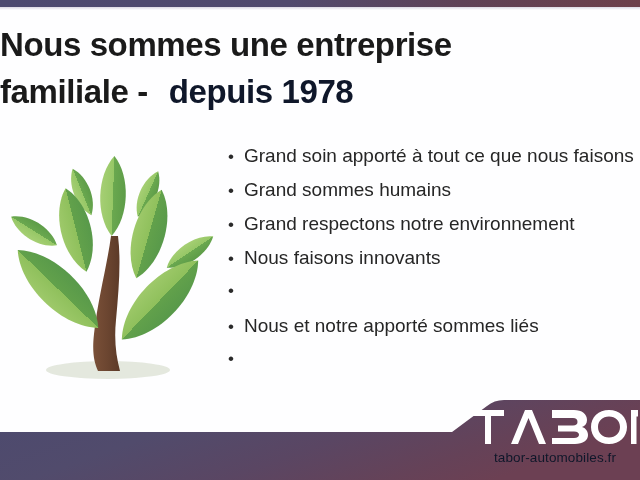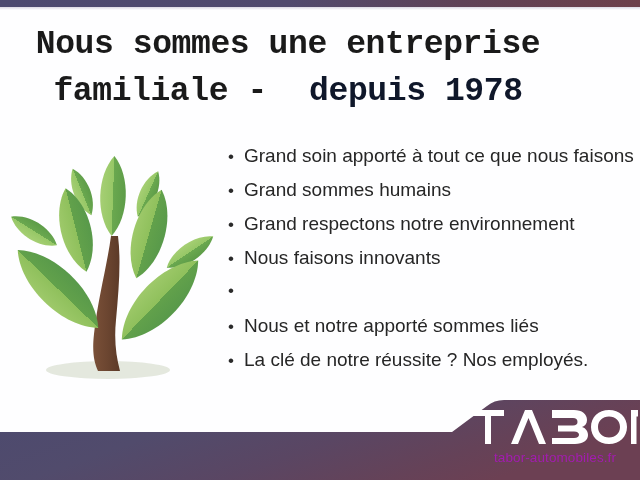--- a/index.html
+++ b/index.html
@@ -33,27 +33,25 @@
     width: 640px;
     height: 3px;
     background: linear-gradient(180deg, rgba(190,185,205,.55), rgba(255,255,255,0));
   }
 
   
   .heading {
     position: absolute;
     left: 0; top: 22px;
     width: 576px;
-    text-align: center;
     font-size: 33px;
     font-weight: bold;
     line-height: 1.42;
     letter-spacing: -0.4px;
     color: #1a1a1a;
-    font-family: Liberation Mono, monospace;
   }
   .heading .accent { color: #0f172a; }
   .heading .nbsp-gap { letter-spacing: 3px; }
 
   
   .bullets {
     position: absolute;
     left: 228px;
     top: 146px;
     width: 404px;
@@ -109,21 +107,21 @@
     top: 6px;
     width: 170px;
     height: 34px;
   }
   .logo-tagline {
     position: absolute;
     left: 0;
     top: 46px;
     width: 170px;
     font-size: 13.5px;
-    color: #a21caf;
+    color: #0f172a;
     letter-spacing: 0.1px;
   }
 </style>
 </head>
 <body>
 
 <div id="slide">
 
   <div class="top-bar"></div>
   <div class="top-bar-shadow"></div>
@@ -225,21 +223,20 @@
     </div>
     <div class="bullet-row">
       <span class="bullet-dot">•</span>
     </div>
     <div class="bullet-row">
       <span class="bullet-dot">•</span>
       <span class="bullet-text">Nous et notre apporté sommes liés</span>
     </div>
     <div class="bullet-row">
       <span class="bullet-dot">•</span>
-      <span class="bullet-text">La clé de notre réussite ? Nos employés.</span>
     </div>
   </div>
 
   <div class="bottom-band">
     <svg width="640" height="82" viewBox="0 0 640 82" xmlns="http://www.w3.org/2000/svg">
       <defs>
         <linearGradient id="bandg" x1="0" y1="0" x2="1" y2="0.35">
           <stop offset="0%" stop-color="#4c4a6f"></stop>
           <stop offset="35%" stop-color="#514b6c"></stop>
           <stop offset="62%" stop-color="#5a4663"></stop>

